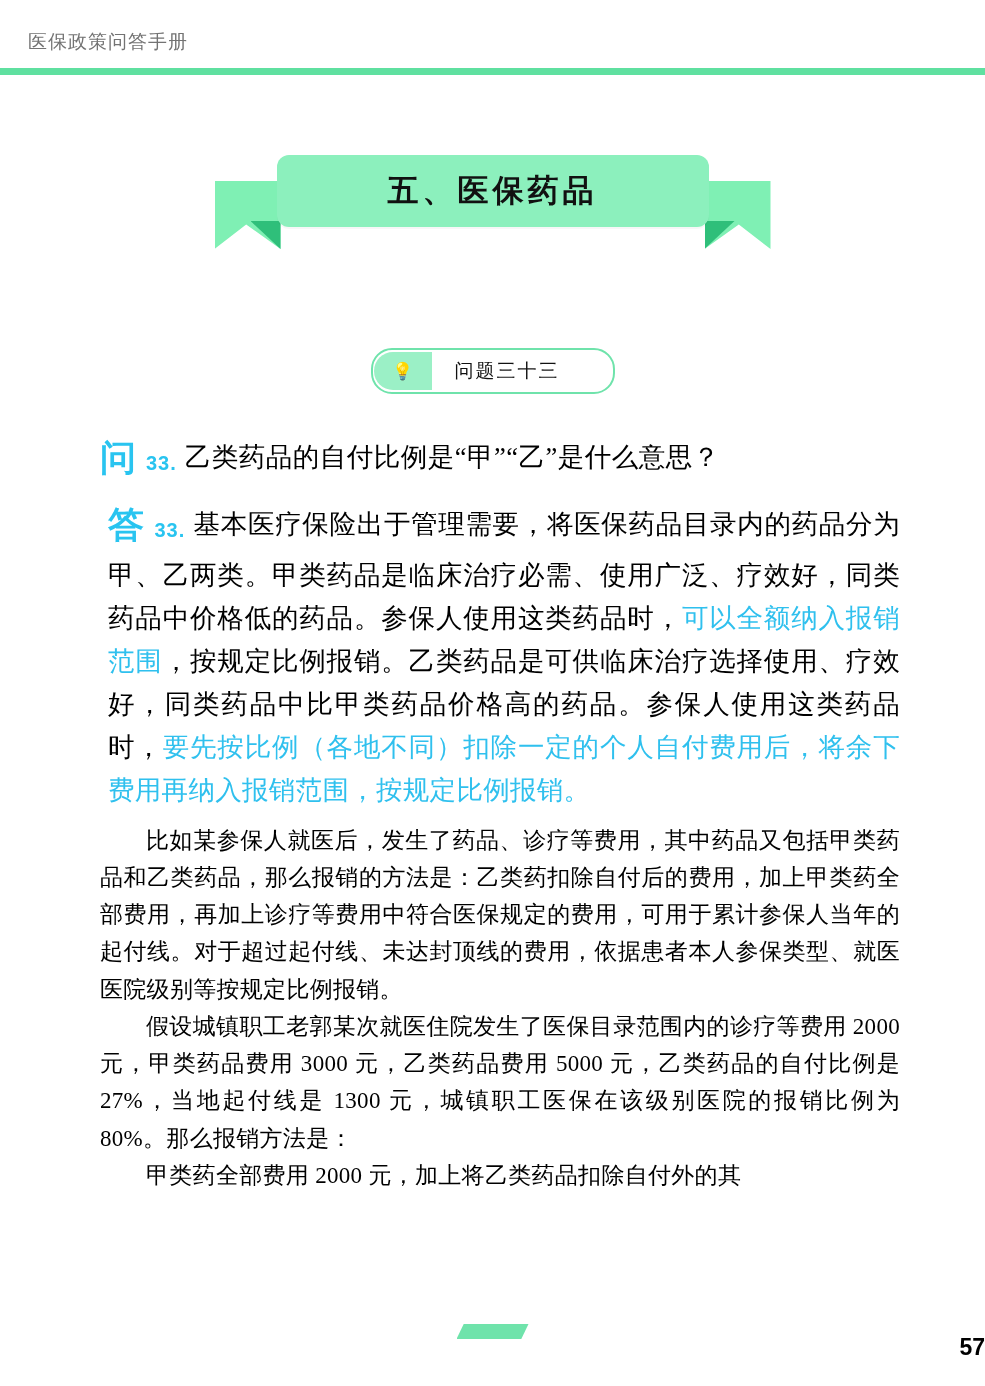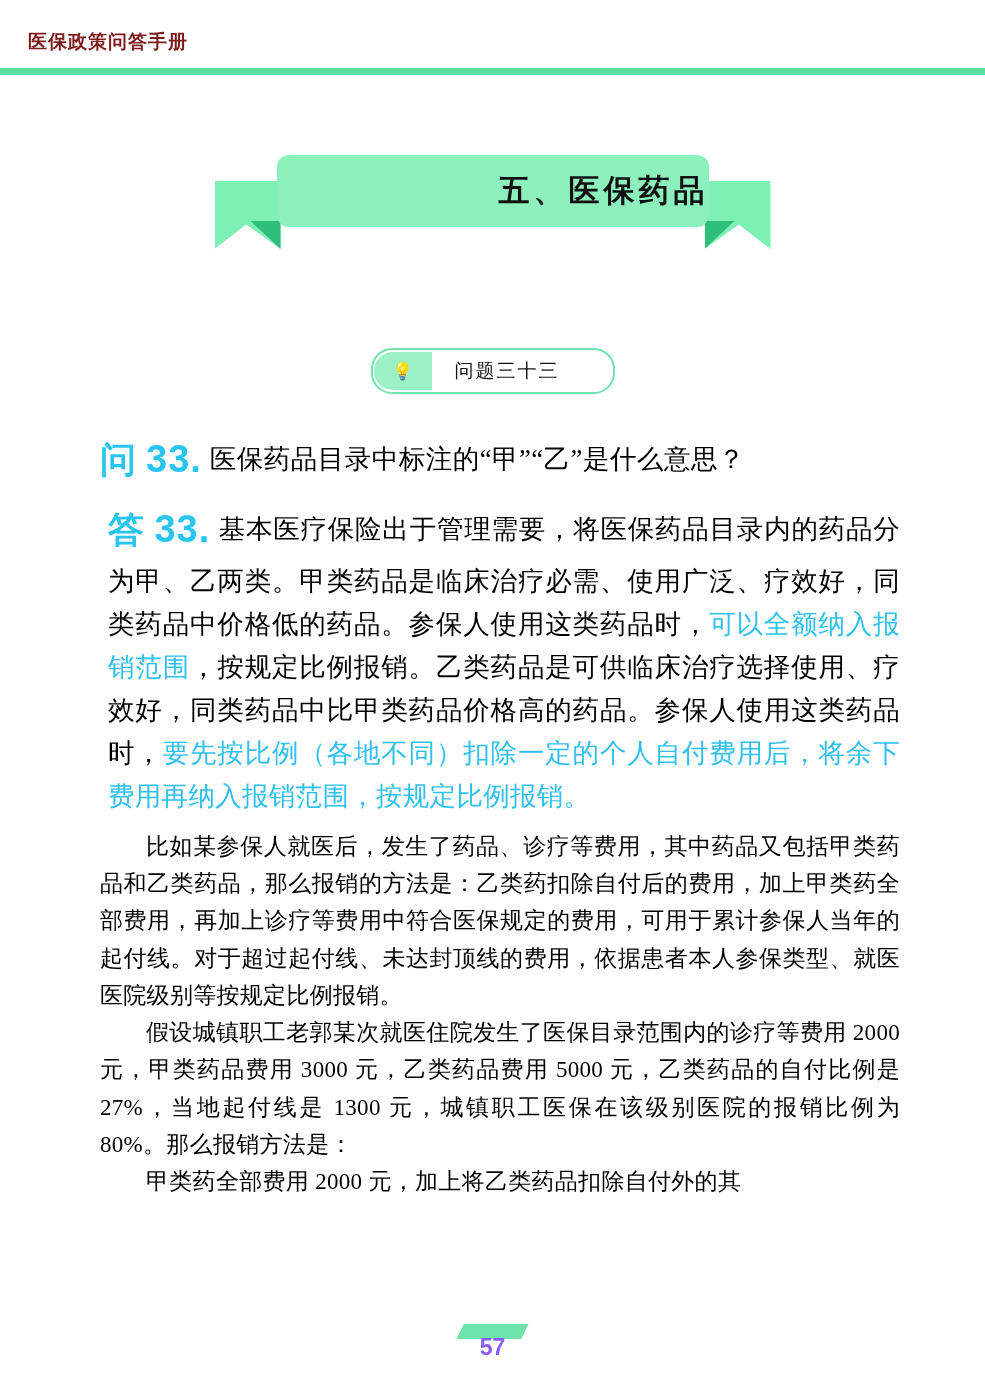--- a/index.html
+++ b/index.html
@@ -21,24 +21,24 @@
     top: 0; left: 0;
     width: 985px;
     height: 74px;
   }
   .header-title {
     position: absolute;
     left: 28px;
     top: 42px;
     transform: translateY(-50%);
     font-family: "Liberation Sans", "DejaVu Sans", sans-serif;
-    font-weight: bold;
+    font-weight: normal;
     font-size: 19px;
     letter-spacing: 1px;
-    color: #7f1d1d;
+    color: #737373;
   }
   .header-rule {
     position: absolute;
     left: 0;
     top: 68px;
     width: 985px;
     height: 7px;
     background: #5fe0a0;
   }
 
@@ -84,21 +84,21 @@
     background: #8cf0bd;
     border-radius: 12px;
     box-shadow: 0 2px 0 rgba(0,0,0,0.03);
   }
   .ribbon-label {
     position: absolute;
     left: 0; top: 0;
     width: 432px;
     height: 72px;
     line-height: 72px;
-    text-align: right;
+    text-align: center;
     font-family: "Liberation Sans", "DejaVu Sans", sans-serif;
     font-weight: bold;
     font-size: 31px;
     letter-spacing: 4px;
     color: #111111;
   }
 
   
   .pill {
     position: absolute;
@@ -154,21 +154,21 @@
   .marker {
     font-family: "Liberation Sans", "DejaVu Sans", sans-serif;
     color: #29c4f0;
     font-size: 36px;
     font-weight: bold;
     letter-spacing: 2px;
     vertical-align: -4px;
     margin-right: 8px;
   }
   .marker-num {
-    font-size: 38px;
+    font-size: 20px;
     letter-spacing: 1px;
   }
   .q-line {
     font-size: 26.5px;
     line-height: 1.55;
     color: #000000;
     letter-spacing: 0.5px;
   }
   .a-body {
     font-size: 26.5px;
@@ -209,25 +209,25 @@
     width: 72px;
     height: 15px;
     background: #6fe3ab;
     clip-path: polygon(10% 0, 100% 0, 90% 100%, 0 100%);
   }
   .page-number {
     position: absolute;
     left: 0;
     top: 18px;
     width: 985px;
-    text-align: center;
+    text-align: right;
     font-family: "Liberation Sans", "DejaVu Sans", sans-serif;
     font-size: 23px;
     font-weight: bold;
-    color: #8b5cf6;
+    color: #000000;
   }
 </style>
 </head>
 <body>
 
 <div class="header">
   <div class="header-title">医保政策问答手册</div>
   <div class="header-rule"></div>
 </div>
 
@@ -246,21 +246,21 @@
   <div class="pill-accent">
     <span class="pill-icon">💡</span>
   </div>
   <div class="pill-text">问题三十三</div>
 </div>
 
 <div class="content">
 
   <div class="qa-block">
     <div class="q-line">
-      <span class="marker">问</span><span class="marker marker-num">33.</span><span>医保药品目录中标注的“甲”“乙”是什么意思？</span>
+      <span class="marker">问</span><span class="marker marker-num">33.</span><span>乙类药品的自付比例是“甲”“乙”是什么意思？</span>
     </div>
   </div>
 
   <div class="qa-block">
     <div class="a-body">
       <span class="marker">答</span><span class="marker marker-num">33.</span><span>基本医疗保险出于管理需要，将医保药品目录内的药品分为甲、乙两类。甲类药品是临床治疗必需、使用广泛、疗效好，同类药品中价格低的药品。参保人使用这类药品时，</span><span class="hl">可以全额纳入报销范围</span><span>，按规定比例报销。乙类药品是可供临床治疗选择使用、疗效好，同类药品中比甲类药品价格高的药品。参保人使用这类药品时，</span><span class="hl">要先按比例（各地不同）扣除一定的个人自付费用后，将余下费用再纳入报销范围，按规定比例报销。</span>
     </div>
   </div>
 
   <p class="para">比如某参保人就医后，发生了药品、诊疗等费用，其中药品又包括甲类药品和乙类药品，那么报销的方法是：乙类药扣除自付后的费用，加上甲类药全部费用，再加上诊疗等费用中符合医保规定的费用，可用于累计参保人当年的起付线。对于超过起付线、未达封顶线的费用，依据患者本人参保类型、就医医院级别等按规定比例报销。</p>

